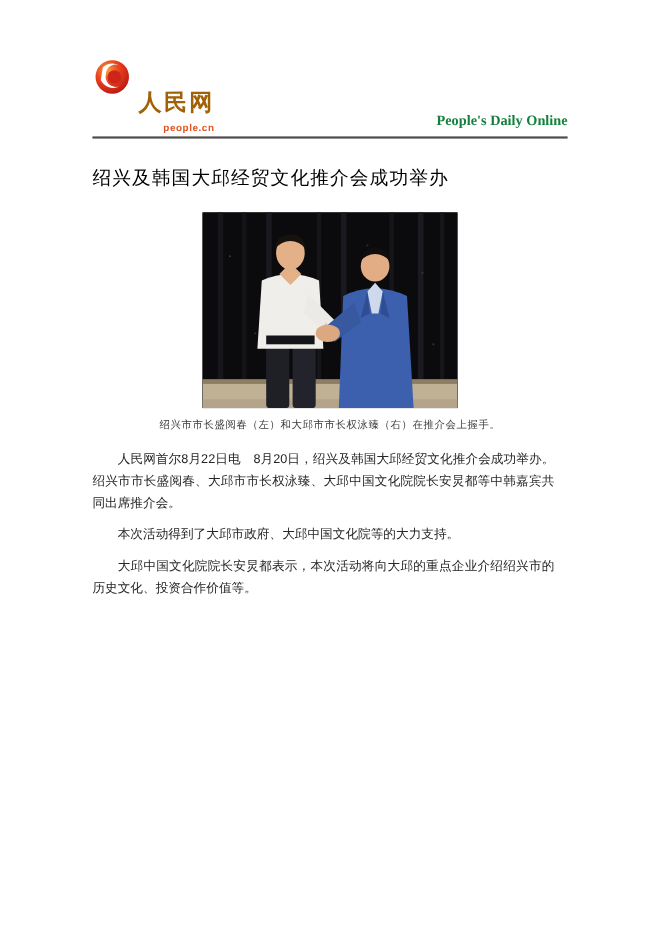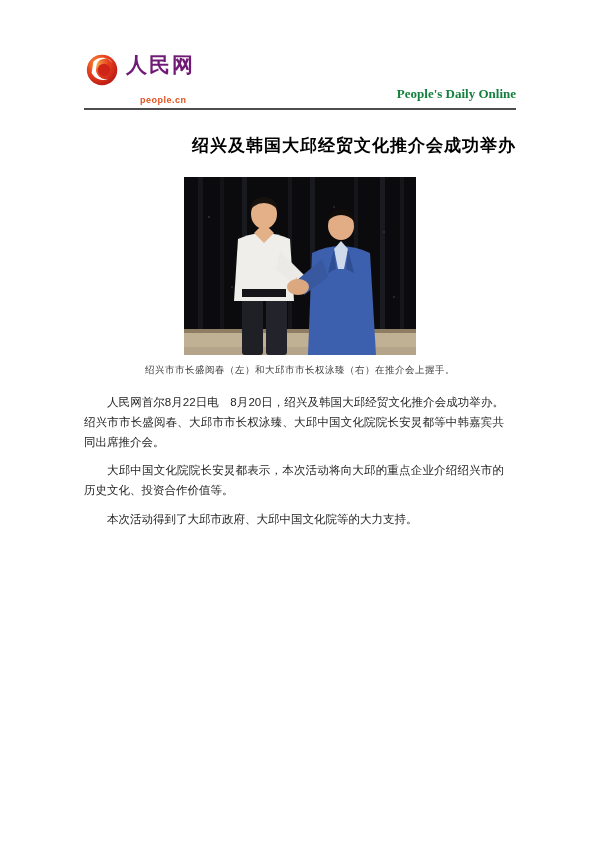--- a/index.html
+++ b/index.html
@@ -15,41 +15,41 @@
 
   
   .header {
     display: flex; justify-content: space-between; align-items: flex-end;
     padding-top: 50px;
   }
   .logo { display: flex; align-items: flex-start; gap: 4px; }
   .logo-icon { width: 38px; height: 38px; }
   .logo-text { display: flex; flex-direction: column; margin-top: 4px; }
   .logo-cn {
-    color: #701a75; font-size: 21px; font-weight: bold;
+    color: #a16207; font-size: 21px; font-weight: bold;
     font-family: "DejaVu Serif", "Liberation Serif", serif;
-    letter-spacing: 2px; line-height: 1;
+    letter-spacing: 2px; line-height: 1; margin-top: 28px;
   }
   .logo-domain {
     color: #e2521f; font-size: 9px; font-weight: bold;
-    letter-spacing: 0.5px; margin-top: 20px; padding-left: 14px;
+    letter-spacing: 0.5px; margin-top: 8px; padding-left: 14px; text-align: right;
   }
   .site-en {
     font-family: "Liberation Serif", "DejaVu Serif", serif;
     font-weight: bold; font-size: 13px; color: #15803d;
     padding-bottom: 3px;
   }
   .header-rule {
     border: none; border-top: 2px solid #4d4d4d;
     margin: 3px 0 0 0;
   }
 
   
   .title {
-    text-align: right; font-size: 17px; font-weight: bold; color: #000;
+    text-align: left; font-size: 17px; font-weight: normal; color: #000;
     letter-spacing: 1px; margin: 24px 0 0 0;
   }
 
   
   figure { margin: 20px 0 12px 0; text-align: center; }
   .photo {
     width: 232px; height: 178px; margin: 0 auto;
     background: #0c0c0e; overflow: hidden;
   }
   .photo svg { display: block; }
@@ -147,18 +147,18 @@
           </g>
 
           <ellipse cx="114" cy="110" rx="11" ry="8" fill="#dca87f"></ellipse>
         </svg>
       </div>
       <figcaption>绍兴市市长盛阅春（左）和大邱市市长权泳臻（右）在推介会上握手。</figcaption>
     </figure>
 
     <div class="body-text">
       <p>人民网首尔8月22日电　8月20日，绍兴及韩国大邱经贸文化推介会成功举办。绍兴市市长盛阅春、大邱市市长权泳臻、大邱中国文化院院长安炅都等中韩嘉宾共同出席推介会。</p>
+      <p>本次活动得到了大邱市政府、大邱中国文化院等的大力支持。</p>
       <p>大邱中国文化院院长安炅都表示，本次活动将向大邱的重点企业介绍绍兴市的历史文化、投资合作价值等。</p>
-      <p>本次活动得到了大邱市政府、大邱中国文化院等的大力支持。</p>
     </div>
 
   </div>
 </div>
 
 </body></html>

